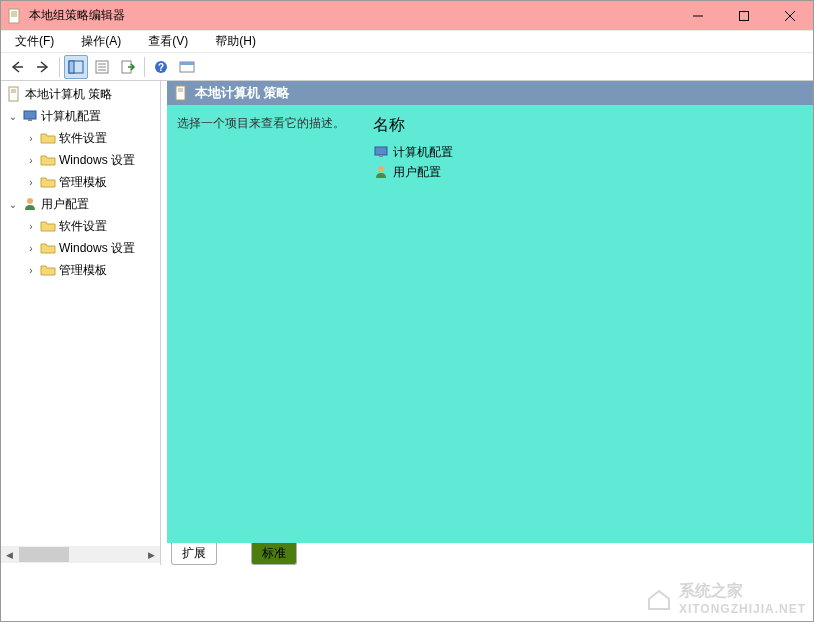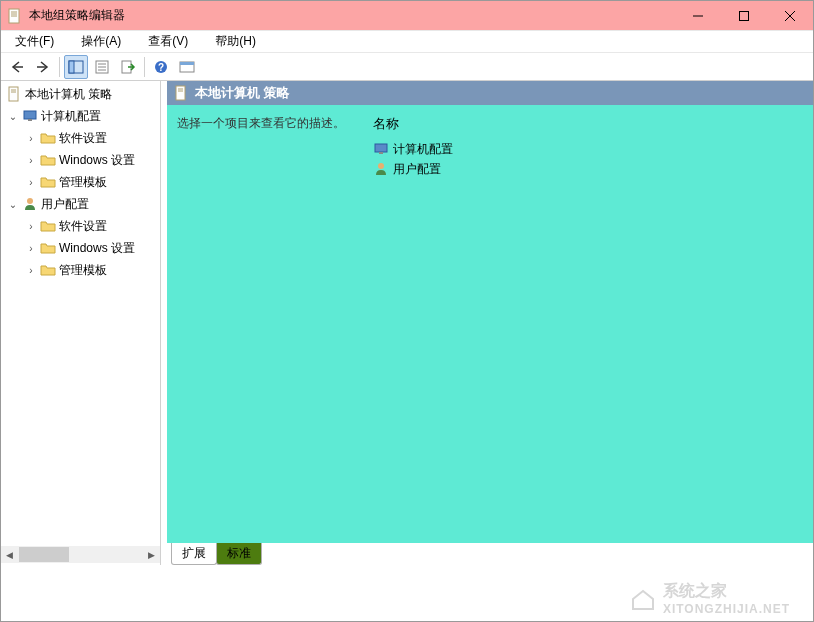--- a/index.html
+++ b/index.html
@@ -130,50 +130,51 @@
       width: 200px;
       padding: 10px;
       font-size: 12px;
       color: #333;
     }
     .list-col {
       flex: 1;
       padding: 10px 6px;
     }
     .list-header {
-      font-size: 13px;
+      font-size: 16px;
       color: #000;
       padding-bottom: 6px;
     }
     .list-item {
       display: flex;
       align-items: center;
       gap: 4px;
       height: 20px;
       font-size: 12px;
     }
     .tabs {
       display: flex;
       align-items: center;
       height: 22px;
       padding-left: 4px;
+      gap: 35px;
     }
     .tab {
       border: 1px solid #b0b0b0;
       border-top: none;
       border-radius: 0 0 3px 3px;
       padding: 2px 10px;
       font-size: 12px;
       background: #4d7c0f;
       margin-right: -1px;
     }
     .tab.active { background: #fff; }
     .watermark {
       position: absolute;
-      right: 24px;
+      right: 8px;
       bottom: 6px;
       color: #bbb;
       font-size: 16px;
       font-weight: bold;
       opacity: 0.6;
       display: flex;
       align-items: center;
       gap: 6px;
       pointer-events: none;
     }

